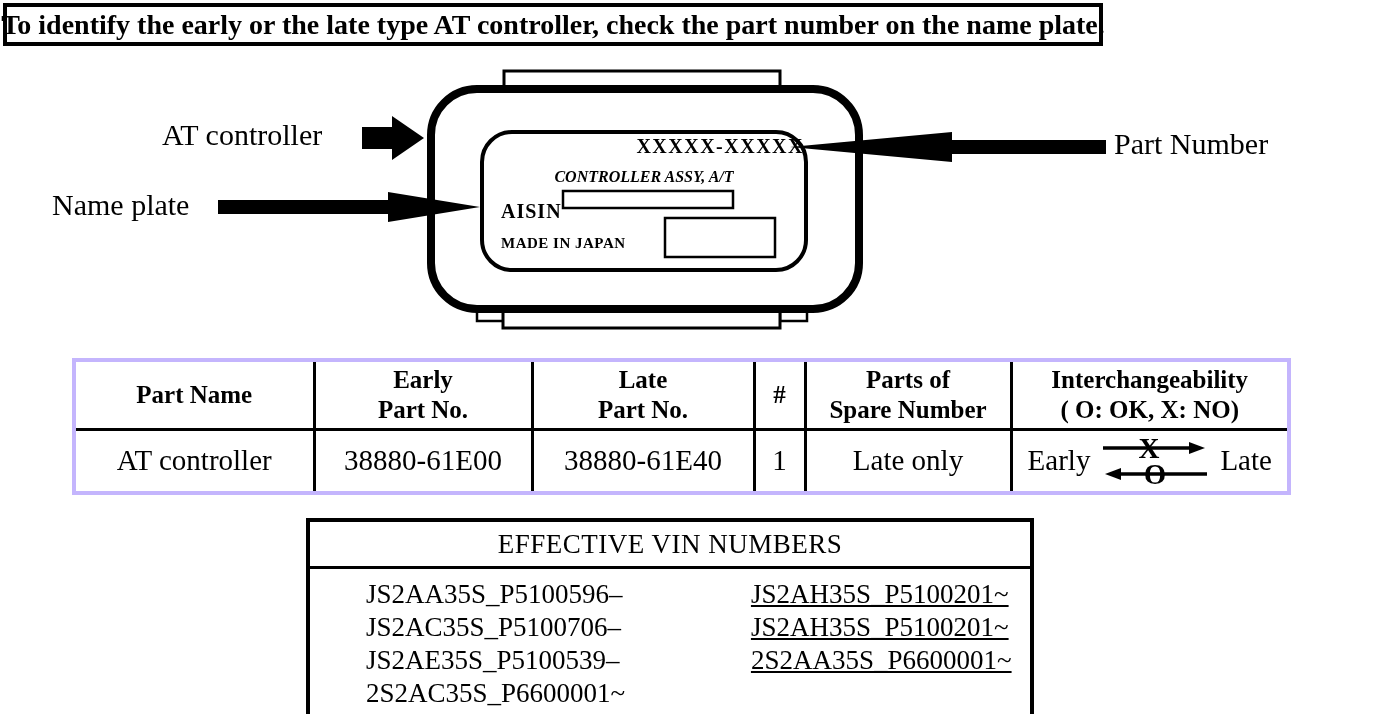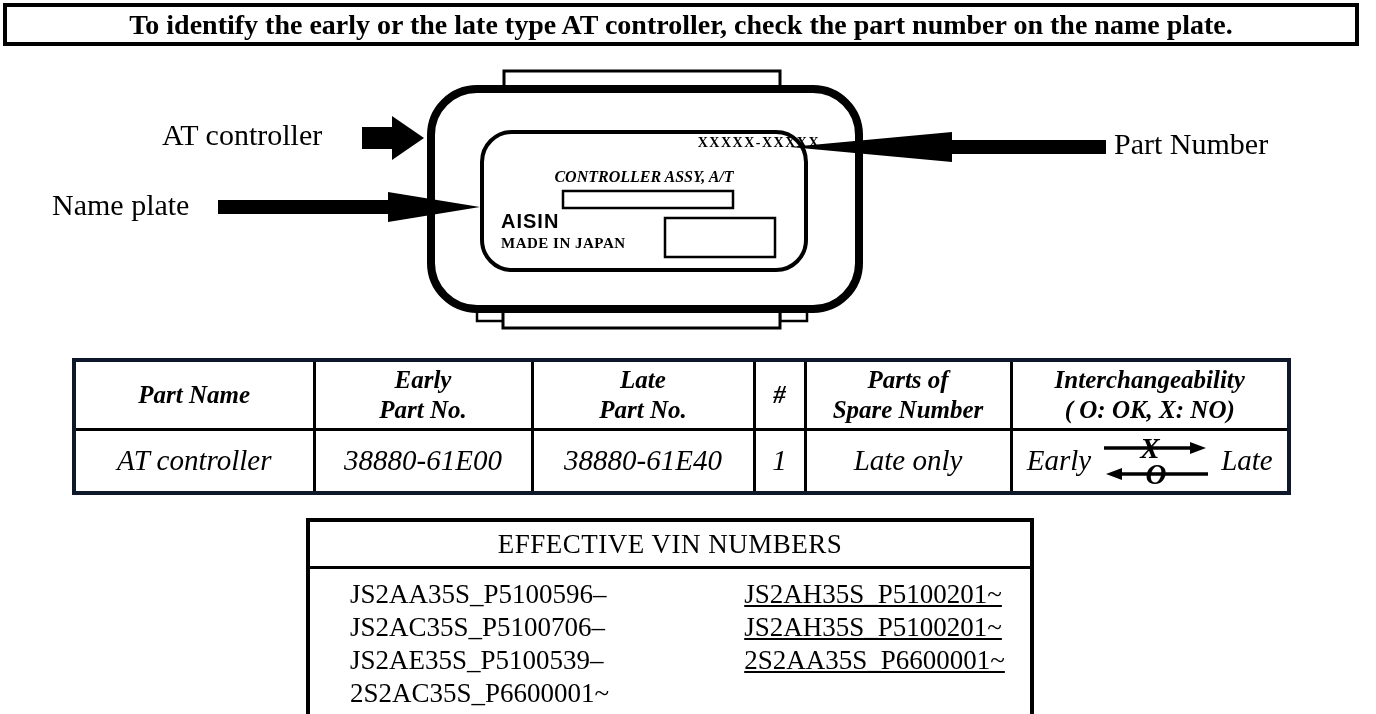--- a/index.html
+++ b/index.html
@@ -9,58 +9,57 @@
     width:1376px; height:714px;
     background:#ffffff;
     color:#000;
     font-family:"Liberation Serif","DejaVu Serif",serif;
     overflow:hidden;
   }
 
   
   .banner {
     position:absolute; left:3px; top:3px;
-    width:1356px; height:43px;
+    width:1100px; height:43px;
     border:4px solid #000;
     display:flex; align-items:center; justify-content:center;
     font-weight:bold; font-size:28px; white-space:nowrap;
   }
 
   
   .diagram-svg { position:absolute; left:0; top:0; width:1376px; height:714px; pointer-events:none; }
 
   .lbl { position:absolute; font-size:30px; line-height:36px; white-space:nowrap; }
   .lbl-at   { left:162px; top:117px; }
   .lbl-np   { left:52px;  top:187px; }
   .lbl-pn   { left:1114px; top:126px; }
 
   .plate-pn {
-    position:absolute; left:634px; top:135px; width:186px;
-    text-align:right; font-weight:bold; font-size:14px; letter-spacing:1.5px;
+    position:absolute; left:618px; top:135px; width:186px;
+    text-align:right; font-weight:bold; font-size:20px; letter-spacing:1.5px;
   }
   .plate-assy {
     position:absolute; left:482px; top:168px; width:324px;
     text-align:center; font-weight:bold; font-style:italic; font-size:16px;
   }
   .plate-aisin {
-    position:absolute; left:501px; top:210px;
-    font-family:Liberation Sans, sans-serif;
+    position:absolute; left:501px; top:200px;
+    font-family:Liberation Serif, serif;
     font-weight:bold; font-size:20px; letter-spacing:1px;
   }
   .plate-origin {
     position:absolute; left:501px; top:235px;
     font-weight:bold; font-size:15px; letter-spacing:0.5px;
   }
 
   
   .parts-table {
     position:absolute; left:72px; top:358px;
     border-collapse:collapse; table-layout:fixed;
-    border:4px solid #0f172a;
-    font-style:italic;
+    border:4px solid #c4b5fd;
   }
   .parts-table td {
     border:3px solid #000;
     text-align:center; vertical-align:middle;
     overflow:hidden;
   }
   .parts-table tr.hdr td { height:69px; font-weight:bold; font-size:25px; line-height:1.18; }
   .parts-table tr.row td { height:62px; font-size:29px; }
   .interch-cell-inner {
     display:flex; align-items:center; justify-content:center; gap:9px;
@@ -73,21 +72,21 @@
     position:absolute; left:306px; top:518px;
     width:728px; height:201px;
     border:4px solid #000;
   }
   .vin-title {
     height:47px; border-bottom:3px solid #000;
     display:flex; align-items:center; justify-content:center;
     font-size:27px; letter-spacing:0.5px; white-space:nowrap;
   }
   .vin-cols { display:flex; padding:9px 0 0 40px; font-size:27px; line-height:33px; }
-  .vin-col-left  { width:400px; }
+  .vin-col-left  { width:400px;margin-left:16px; }
   .vin-col-right { width:290px;text-decoration:underline; }
   .vin-line { white-space:nowrap; }
 </style>
 </head>
 <body>
 
 <div class="page">
 
   <div class="banner">
     <span>To identify the early or the late type AT controller, check the part number on the name plate.</span>

